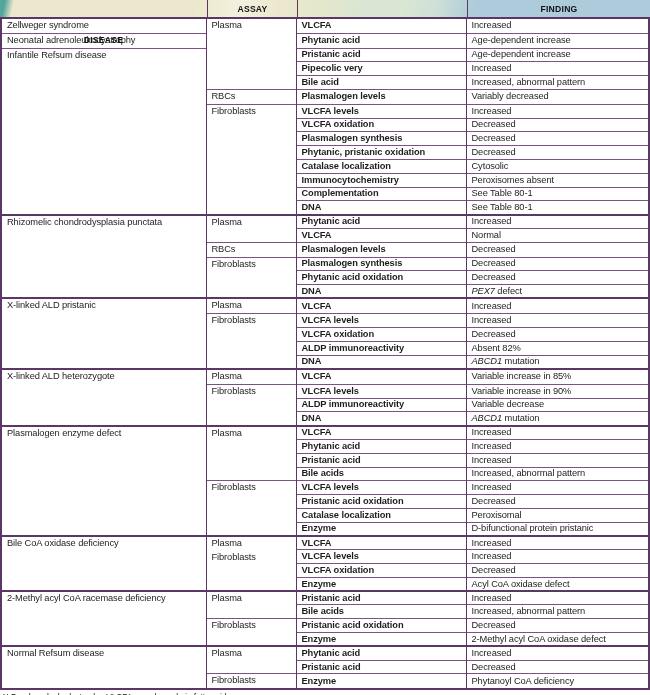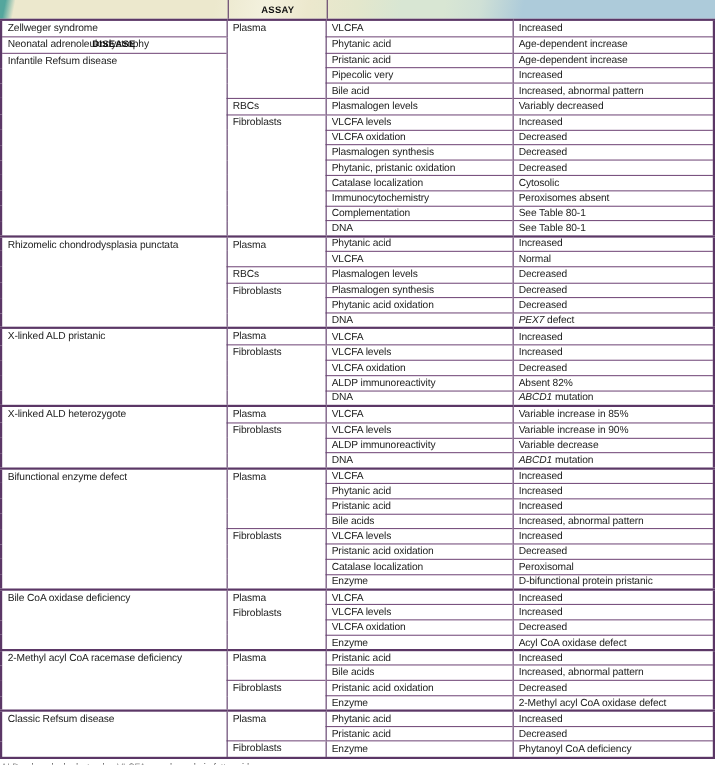--- a/index.html
+++ b/index.html
@@ -44,38 +44,39 @@
   td{
     box-sizing:border-box;height:13.8px;font-size:9.3px;line-height:11px;
     padding:0 2px 0 5px;overflow:hidden;white-space:nowrap;
     vertical-align:middle;letter-spacing:-0.1px;
   }
   td.disease,td.assay{
     vertical-align:top;line-height:13.8px;
     border-right:1px solid var(--border-dark);
   }
   td.assay div{line-height:13.8px;}
-  td.test{border-right:1px solid var(--border-dark);}
+  td.test{border-right:1px solid var(--border-dark);font-weight:bold;}
   td.sub,td.inner{border-top:1px solid var(--border-light);}
   tr.group-start td{border-top:2px solid var(--border-dark);}
   
   .footnote{
     font-size:8.4px;line-height:10px;padding:2px 0 0 1px;color:#1a1a1a;
     letter-spacing:-0.1px;
   }
 </style>
 </head>
 <body>
 
 <div class="wrap">
 
   <div class="thead">
     <div class="hcell c1">DISEASE</div>
     <div class="hcell c2">ASSAY</div>
     <div class="hcell c3"></div>
+    <div class="hcell c4">FINDING</div>
   </div>
 
   <table>
     <colgroup>
       <col style="width:205px">
       <col style="width:90px">
       <col style="width:170px">
       <col>
     </colgroup>
     <tbody>
@@ -225,21 +226,21 @@
         </tr>
         <tr>
           <td class="test inner">ALDP immunoreactivity</td>
           <td class="finding inner">Variable decrease</td>
         </tr>
         <tr>
           <td class="test inner">DNA</td>
           <td class="finding inner"><i>ABCD1</i> mutation</td>
         </tr>
         <tr class="group-start">
-          <td class="disease" rowspan="8">Bifunctional enzyme defect</td>
+          <td class="disease" rowspan="8">Plasmalogen enzyme defect</td>
           <td class="assay" rowspan="4">
             <div>Plasma</div>
           </td>
           <td class="test">VLCFA</td>
           <td class="finding">Increased</td>
         </tr>
         <tr>
           <td class="test inner">Phytanic acid</td>
           <td class="finding inner">Increased</td>
         </tr>
@@ -308,21 +309,21 @@
             <div>Fibroblasts</div>
           </td>
           <td class="test inner">Pristanic acid oxidation</td>
           <td class="finding inner">Decreased</td>
         </tr>
         <tr>
           <td class="test inner">Enzyme</td>
           <td class="finding inner">2-Methyl acyl CoA oxidase defect</td>
         </tr>
         <tr class="group-start">
-          <td class="disease" rowspan="3">Classic Refsum disease</td>
+          <td class="disease" rowspan="3">Normal Refsum disease</td>
           <td class="assay" rowspan="2">
             <div>Plasma</div>
           </td>
           <td class="test">Phytanic acid</td>
           <td class="finding">Increased</td>
         </tr>
         <tr>
           <td class="test inner">Pristanic acid</td>
           <td class="finding inner">Decreased</td>
         </tr>

